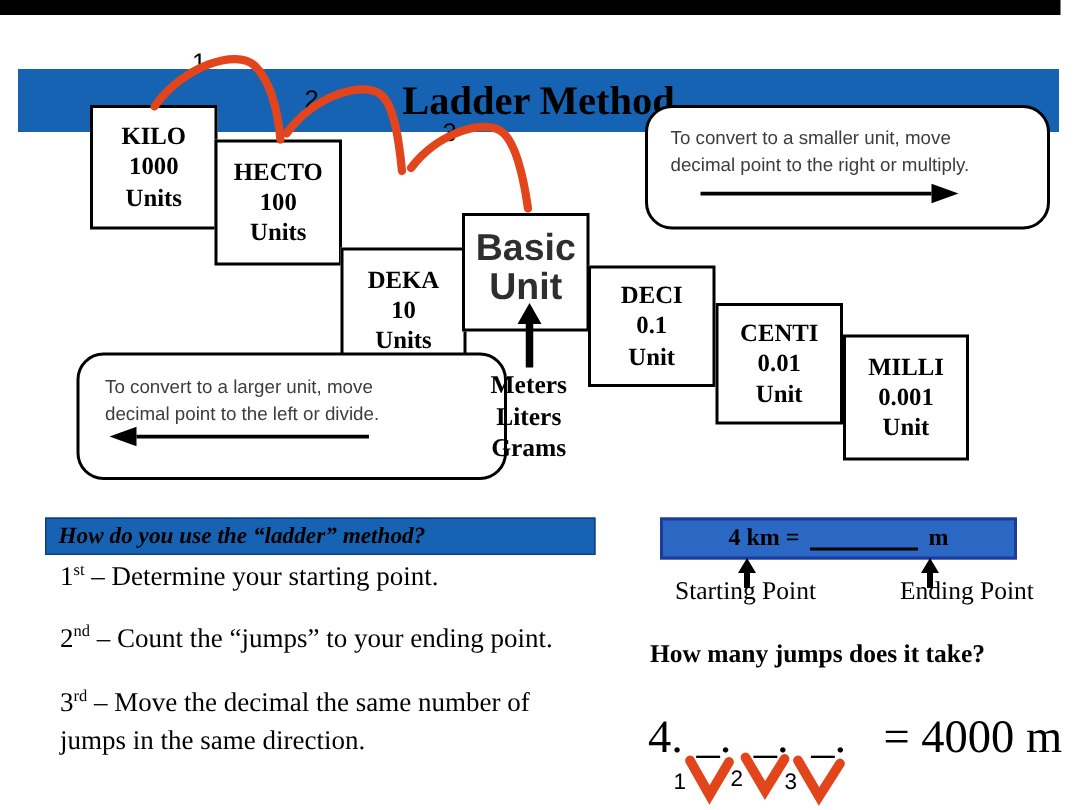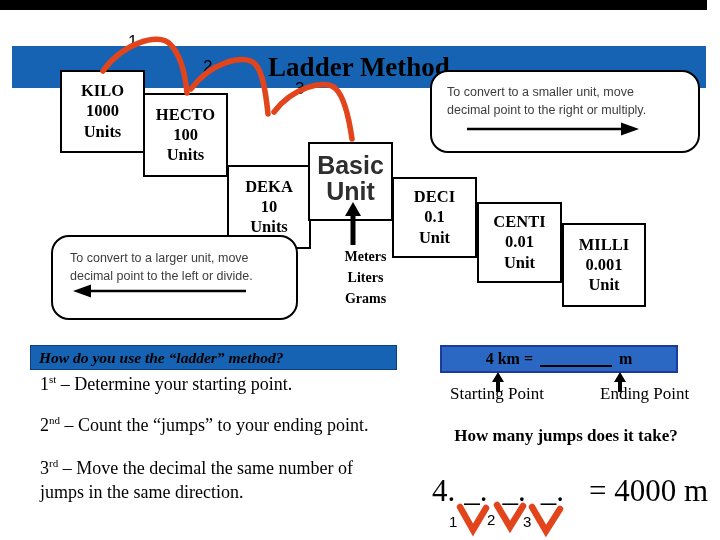--- a/index.html
+++ b/index.html
@@ -28,41 +28,41 @@
   #box-milli{left:562px;top:223px;width:84px;height:84px;}
 
   .jump-num{position:absolute;font-family:"Liberation Sans",sans-serif;font-size:17px;color:#000;}
   #jump1{left:128px;top:32px;} #jump2{left:203px;top:57px;} #jump3{left:295px;top:79px;}
 
   
   .callout{position:absolute;box-sizing:border-box;border:2px solid #000;border-radius:18px;
     background:#fff;font-family:"Liberation Sans",sans-serif;font-size:12.5px;color:#3d3d3d;
     line-height:1.4;}
   #callout-smaller{left:430px;top:70px;width:270px;height:83px;padding:12px 6px 0 15px;}
-  #callout-larger{left:51px;top:235px;width:247px;height:85px;padding:13px 6px 0 17px;}
-
-  .base-units{position:absolute;left:322px;top:246px;width:87px;text-align:center;
-    font-weight:bold;font-size:14px;line-height:21px;}
+  #callout-larger{left:51px;top:235px;width:287px;height:85px;padding:13px 6px 0 17px;}
+
+  .base-units{position:absolute;left:309px;top:246px;width:87px;text-align:center;
+    font-weight:bold;font-size:17px;line-height:21px;}
 
   
   .howto-bar{position:absolute;left:30px;top:345px;width:367px;height:25px;background:#1563B2;
     border:1px solid #0e3f85;box-sizing:border-box;}
   .howto-bar .txt{line-height:23px;padding-left:8px;font-weight:bold;font-size:15.5px;color:#000;font-style:italic;}
   .howto-step{position:absolute;left:40px;font-size:18px;}
   #step1{top:374px;} #step2{top:415px;} #step3{top:457px;width:335px;line-height:22px;}
   .ord-sup{font-size:11px;position:relative;top:-7px;}
 
   
   .km-bar{position:absolute;left:440px;top:345px;width:238px;height:28px;background:#2A68C4;
     border:2px solid #1C3B9B;box-sizing:border-box;display:flex;align-items:center;
     justify-content:center;font-weight:bold;font-size:16px;color:#000;}
   .answer-blank{display:inline-block;width:72px;height:13px;border-bottom:2px solid #000;margin:0 7px;}
   .point-label{position:absolute;font-size:17px;}
   #start-label{left:450px;top:384px;} #end-label{left:600px;top:384px;text-align:right;}
-  .question{position:absolute;left:446px;top:426px;width:240px;text-align:center;
+  .question{position:absolute;left:425px;top:426px;width:240px;text-align:center;
     font-weight:bold;font-size:17px;}
   .equation{position:absolute;left:432px;top:473px;font-size:31px;display:flex;align-items:baseline;}
   .eq-start{margin-right:9px;}
   .eq-blank{margin-right:15px;}
   .eq-result{margin-left:10px;}
   .eq-num{position:absolute;font-family:"Liberation Sans",sans-serif;font-size:15px;}
   #eqnum1{left:449px;top:513px;} #eqnum2{left:487px;top:511px;} #eqnum3{left:523px;top:513px;}
 
   .overlay{position:absolute;left:0;top:0;width:720px;height:540px;pointer-events:none;}
 </style>

